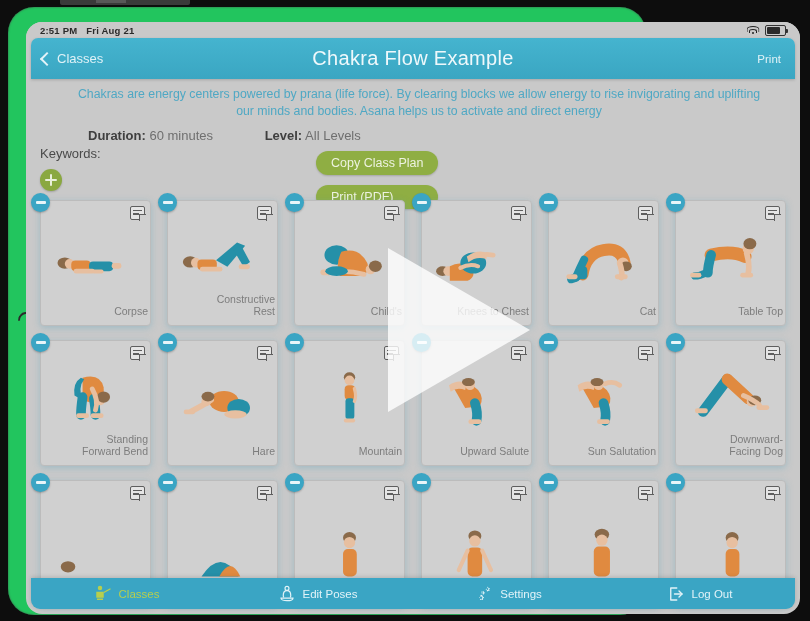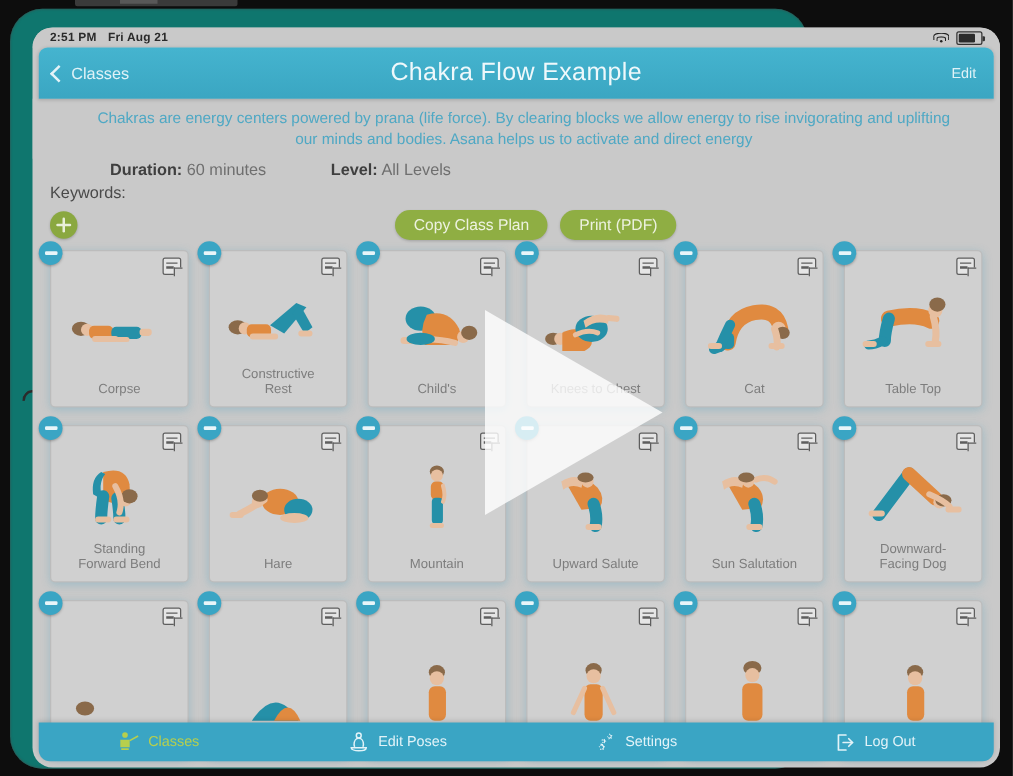--- a/index.html
+++ b/index.html
@@ -17,21 +17,21 @@
   #frame-top-strip{
     position:absolute;left:60px;top:0;width:130px;height:5px;
     background:#3a3a3a;border-radius:0 0 2px 2px;
   }
   #frame-top-strip2{
     position:absolute;left:96px;top:0;width:30px;height:3px;
     background:#585858;
   }
   #bezel{
     position:absolute;left:8px;top:7px;width:638px;height:608px;
-    background:#0f766e;border-radius:26px;
+    background:#22c55e;border-radius:26px;
     box-shadow:inset 0 0 2px #444;
   }
   #left-bezel-mark{
     position:absolute;left:10px;top:305px;width:12px;height:12px;
     border:2px solid #2b2b2b;border-radius:50%;
     border-bottom-color:transparent;border-right-color:transparent;
     transform:rotate(40deg);
   }
   #right-edge-light{
     position:absolute;right:0;top:20px;width:7px;height:575px;
@@ -115,21 +115,21 @@
     width:22px;height:22px;border-radius:50%;
     background:#8aa840;display:flex;align-items:center;justify-content:center;
     cursor:pointer;box-shadow:0 1px 2px rgba(0,0,0,.2);
   }
   #add-pose-button .plus{position:relative;width:12px;height:12px;}
   #add-pose-button .plus::before,#add-pose-button .plus::after{
     content:"";position:absolute;background:#e9efda;border-radius:1px;
   }
   #add-pose-button .plus::before{left:0;top:5px;width:12px;height:2.4px;}
   #add-pose-button .plus::after{top:0;left:5px;height:12px;width:2.4px;}
-  #button-group{position:absolute;left:290px;display:flex;gap:10px;}
+  #button-group{position:absolute;left:290px;display:flex;gap:10px;flex-direction:column;}
   .pill-button{
     background:#8fae43;color:#edf2e0;font-size:12.5px;
     border-radius:13px;padding:5px 15px;cursor:pointer;
     box-shadow:0 1px 2px rgba(0,0,0,.18);white-space:nowrap;
   }
 
   
   #pose-grid{
     position:relative;margin-top:4px;padding:0 14px;
     display:grid;grid-template-columns:repeat(6,1fr);
@@ -165,21 +165,21 @@
     position:absolute;right:-1px;bottom:-1px;width:6px;height:6px;
     background:#d0d0d0;border-left:1.6px solid #5e5e5e;border-top:1.6px solid #5e5e5e;
     transform:rotate(0deg);
   }
   .pose-figure{
     flex:1;display:flex;align-items:center;justify-content:center;
     padding:12px 6px 0 6px;overflow:hidden;
   }
   .pose-figure svg{max-width:100%;max-height:100%;}
   .pose-name{
-    text-align:center;color:#7d7d7d;font-size:10.5px;line-height:1.2;
+    text-align:right;color:#7d7d7d;font-size:10.5px;line-height:1.2;
     padding:0 2px 7px 2px;white-space:pre-line;
   }
 
   
   #play-overlay{
     position:absolute;left:358px;top:222px;width:150px;height:172px;z-index:30;
     pointer-events:none;
   }
   #play-overlay svg{display:block;}
 
@@ -224,21 +224,21 @@
             </span>
         </span>
       </div>
 
       <div id="nav-header">
         <div id="back-classes">
           <span class="chev-left"></span>
           <span>Classes</span>
         </div>
         <div id="nav-title">Chakra Flow Example</div>
-        <div id="edit-button">Edit</div>
+        <div id="edit-button">Print</div>
       </div>
 
       <div id="description-band">
         <div id="class-description">Chakras are energy centers powered by prana (life force).  By clearing blocks we allow energy to rise invigorating and uplifting our minds and bodies.  Asana helps us to activate and direct energy</div>
       </div>
 
       <div id="meta-block">
         <div id="meta-line1">
           <b>Duration:</b>
           <span class="val">60 minutes</span>

